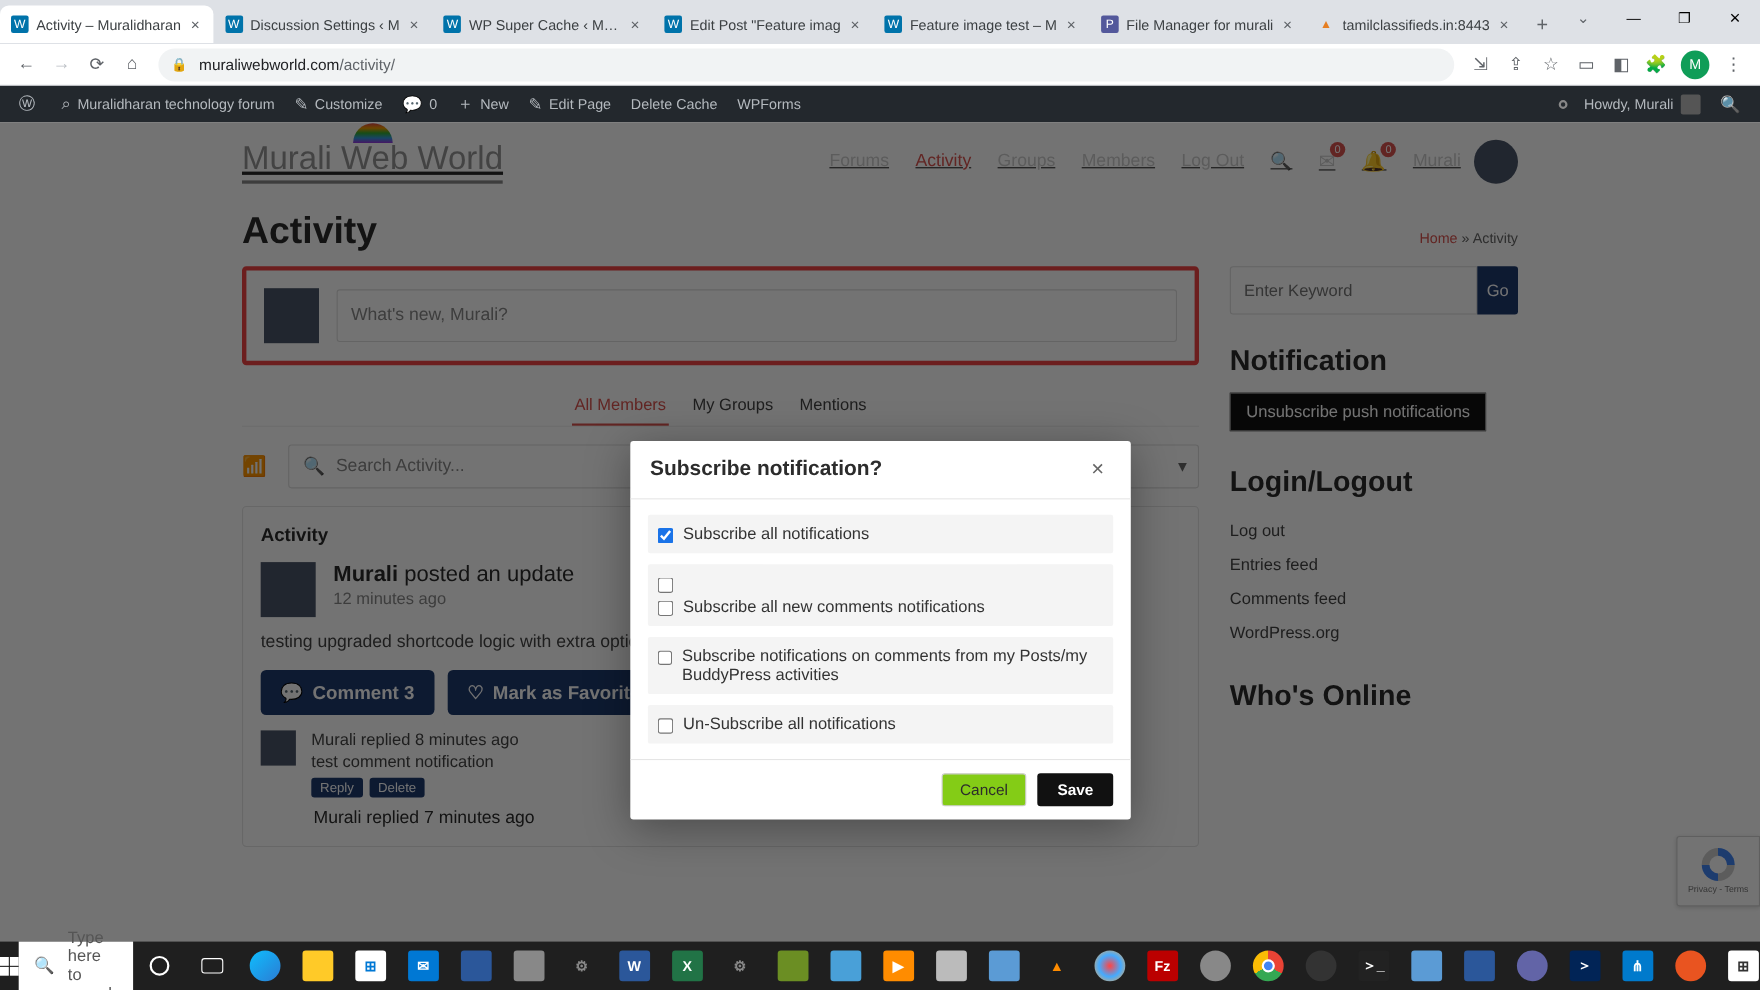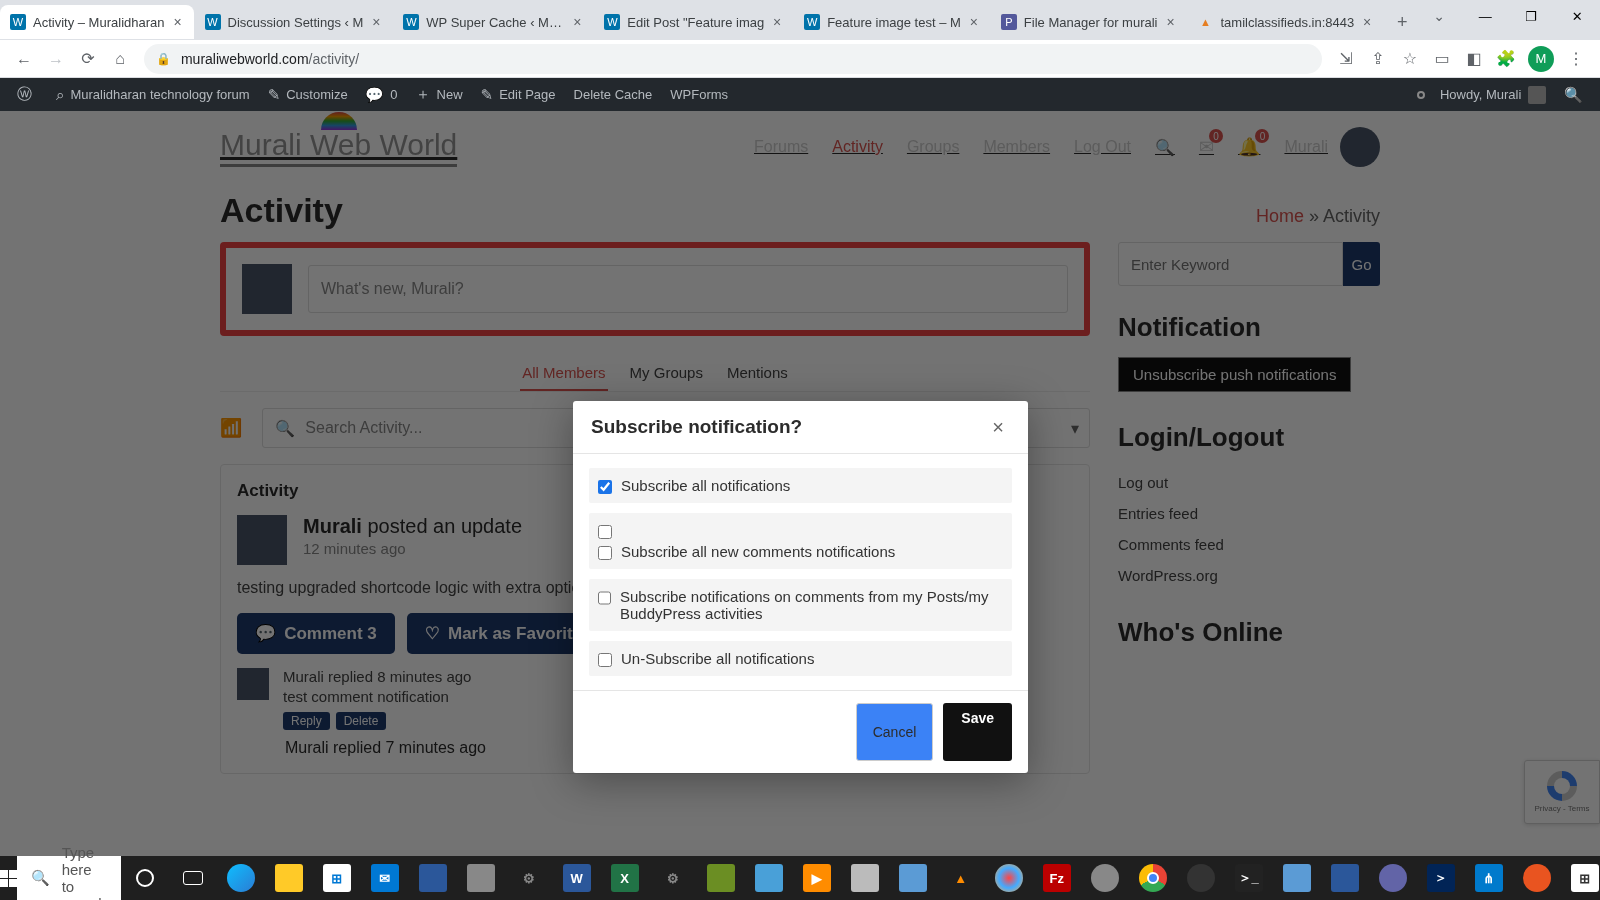--- a/index.html
+++ b/index.html
@@ -48,26 +48,26 @@
 .nav { margin-left:auto; display:flex; align-items:center; gap:24px; color:#ccc; font-size:16px; }
 .nav a { color:#ccc; cursor:pointer; }
 .nav a.active { color:#d9534f; }
 .nav .badge { position:relative; font-size:18px; }
 .nav .badge .cnt { position:absolute; top:-7px; right:-9px; background:#d9534f; color:#fff; font-size:10px; width:14px; height:14px; border-radius:50%; display:flex; align-items:center; justify-content:center; }
 .userrow { display:flex; align-items:center; gap:12px; color:#ccc; font-size:16px; }
 .userphoto { width:40px; height:40px; border-radius:50%; background:#4a5568; }
 
 .pagetitle-row { width:1160px; margin:0 auto; display:flex; align-items:baseline; padding:8px 0 12px; }
 .pagetitle { font-size:34px; font-weight:700; color:#2c2c2c; }
-.breadcrumb { margin-left:auto; font-size:18px; color:#666; }
+.breadcrumb { margin-left:auto; font-size:13px; color:#666; }
 .breadcrumb .home { color:#d9534f; }
 
 .main-col { width:870px; }
 .side-col { width:262px; margin-left:28px; }
-.whatsnew { border:6px solid #ef4444; border-radius:4px; padding:16px; display:flex; align-items:center; margin-bottom:20px; }
+.whatsnew { border:4px solid #ef4444; border-radius:4px; padding:16px; display:flex; align-items:center; margin-bottom:20px; }
 .photo { width:50px; height:50px; background:#4a5568; margin-right:16px; }
 .wn-input { flex:1; height:48px; border:1px solid #ddd; border-radius:3px; padding:0 12px; font-size:16px; color:#888; display:flex; align-items:center; }
 
 .tabnav { display:flex; gap:20px; border-bottom:1px solid #eee; font-size:15px;justify-content:center; }
 .tabnav .t { padding:8px 2px; color:#444; cursor:pointer; }
 .tabnav .t.active { color:#d9534f; border-bottom:2px solid #d9534f; }
 
 .searchrow { display:flex; align-items:center; padding:16px 0; }
 .rss { font-size:18px; color:#444; margin-right:20px; }
 .searchact { border:1px solid #ddd; border-radius:3px; height:40px; display:flex; align-items:center; padding:0 12px; color:#888; width:480px; }
@@ -106,21 +106,21 @@
 .overlay { position:absolute; inset:0; background:rgba(0,0,0,0.55); }
 .modal { position:absolute; left:573px; top:290px; width:455px; background:#fff; border-radius:3px; box-shadow:0 8px 40px rgba(0,0,0,0.35); font-family:"Segoe UI",Arial,sans-serif; }
 .modal-head { padding:14px 18px; border-bottom:1px solid #e5e5e5; display:flex; align-items:center; }
 .modal-title { font-size:19px; font-weight:700; color:#2c2c2c;text-align:right; }
 .modal-close { margin-left:auto; font-size:20px; color:#666; cursor:pointer; width:24px; height:24px; display:flex; align-items:center; justify-content:center; }
 .modal-body { padding:14px 16px; }
 .optrow { background:#f4f4f4; border-radius:2px; padding:7px 9px; margin-bottom:10px; font-size:15px; color:#333; }
 .optrow label { display:flex; align-items:flex-start; gap:9px; padding:2px 0; }
 .optrow input[type=checkbox] { width:14px; height:14px; margin-top:3px; accent-color:#1a73e8; }
 .modal-foot { padding:12px 16px; border-top:1px solid #e5e5e5; display:flex; justify-content:flex-end; gap:10px; }
-.btn-cancel { background:#3b82f6; border:1px solid #ccc; padding:20px 16px; border-radius:3px; font-size:14px; cursor:pointer; }
+.btn-cancel { background:#84cc16; border:1px solid #ccc; padding:6px 16px; border-radius:3px; font-size:14px; cursor:pointer; }
 .btn-save { background:#111; color:#fff; padding:7px 18px; border-radius:3px; font-size:14px; font-weight:600; cursor:pointer; }
 
 
 .taskbar { position:absolute; left:0; bottom:0; height:44px; width:100%; background:#1f1f1f; display:flex; align-items:center; color:#fff; }
 .start { width:48px; height:44px; display:flex; align-items:center; justify-content:center; font-size:16px; }
 .winlogo { display:grid; grid-template-columns:8px 8px; grid-template-rows:8px 8px; gap:1px; }
 .winlogo span { background:#fff; }
 .searchbar { width:320px; height:44px; background:#fff; display:flex; align-items:center; padding:0 14px; color:#555; font-size:15px; }
 .searchbar .sic { margin-right:12px; font-size:15px; }
 .tbicons { display:flex; align-items:center; height:44px; }

